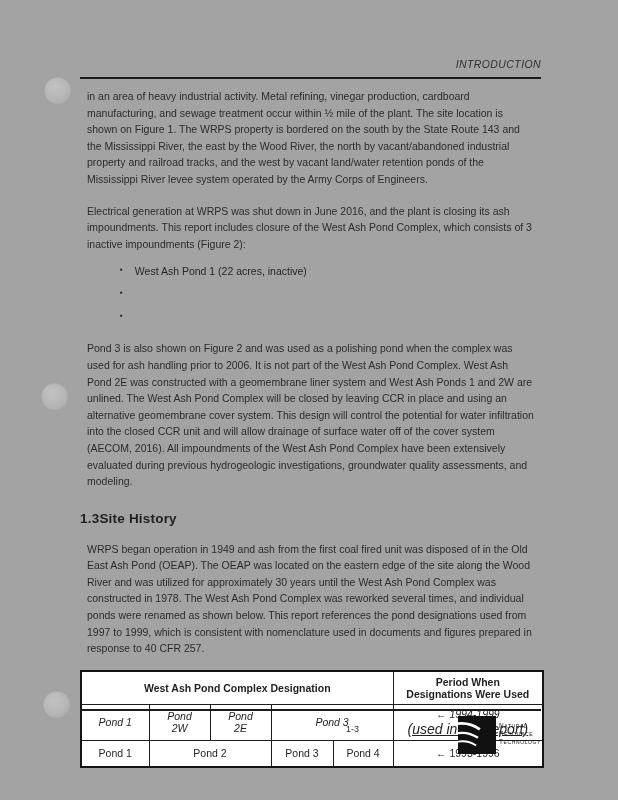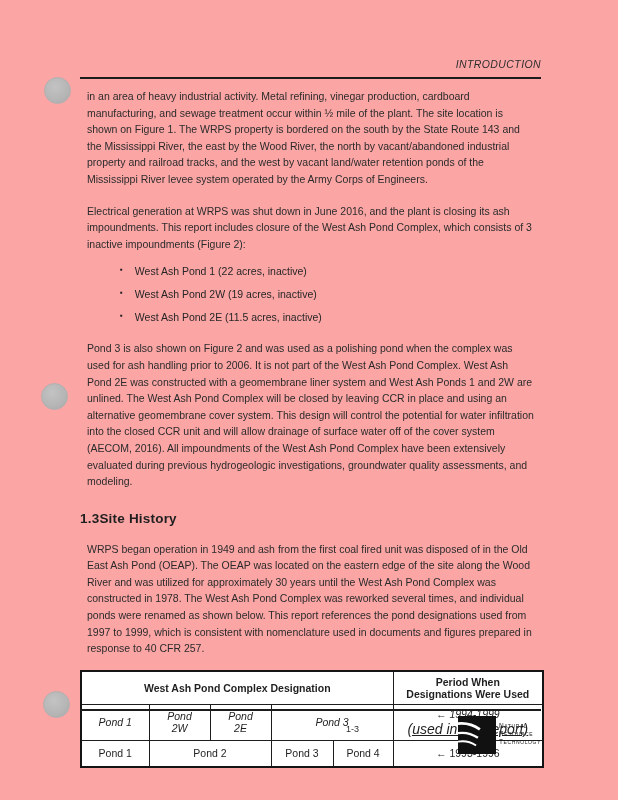--- a/index.html
+++ b/index.html
@@ -1,19 +1,19 @@
 <!DOCTYPE html>
 <html><head>
 <meta charset="utf-8">
 <style>
   html,body{margin:0;padding:0;background:#e9e9e9;}
   .page{
     position:relative;
     width:618px;height:800px;
-    background:#fca5a5;
+    background:#a3a3a3;
     overflow:hidden;
     font-family:"Liberation Sans","DejaVu Sans",sans-serif;
     color:#262626;
     box-sizing:border-box;
   }
   .punch-hole{
     position:absolute;
     width:25px;height:25px;border-radius:50%;
     background:radial-gradient(circle at 40% 35%, #c3c3c3 0%, #b5b5b5 60%, #a9a9a9 100%);
     border:1px solid #b0b0b0;
@@ -147,25 +147,23 @@
 
     <p class="body-par">Electrical generation at WRPS was shut down in June 2016, and the plant is closing its ash impoundments. This report includes closure of the West Ash Pond Complex, which consists of 3 inactive impoundments (Figure 2):</p>
 
     <ul class="square-list">
       <li>
         <span class="bullet-glyph">▪</span>
         <span>West Ash Pond 1 (22 acres, inactive)</span>
       </li>
       <li>
         <span class="bullet-glyph">▪</span>
-        <span>West Ash Pond 2W (19 acres, inactive)</span>
       </li>
       <li>
         <span class="bullet-glyph">▪</span>
-        <span>West Ash Pond 2E (11.5 acres, inactive)</span>
       </li>
     </ul>
 
     <p class="body-par">Pond 3 is also shown on Figure 2 and was used as a polishing pond when the complex was used for ash handling prior to 2006. It is not part of the West Ash Pond Complex. West Ash Pond 2E was constructed with a geomembrane liner system and West Ash Ponds 1 and 2W are unlined. The West Ash Pond Complex will be closed by leaving CCR in place and using an alternative geomembrane cover system. This design will control the potential for water infiltration into the closed CCR unit and will allow drainage of surface water off of the cover system (AECOM, 2016). All impoundments of the West Ash Pond Complex have been extensively evaluated during previous hydrogeologic investigations, groundwater quality assessments, and modeling.</p>
 
     <h2 class="section-heading">
       <span class="sec-num">1.3</span><span>Site History</span>
     </h2>
 
     <p class="body-par">WRPS began operation in 1949 and ash from the first coal fired unit was disposed of in the Old East Ash Pond (OEAP). The OEAP was located on the eastern edge of the site along the Wood River and was utilized for approximately 30 years until the West Ash Pond Complex was constructed in 1978. The West Ash Pond Complex was reworked several times, and individual ponds were renamed as shown below. This report references the pond designations used from 1997 to 1999, which is consistent with nomenclature used in documents and figures prepared in response to 40 CFR 257.</p>

